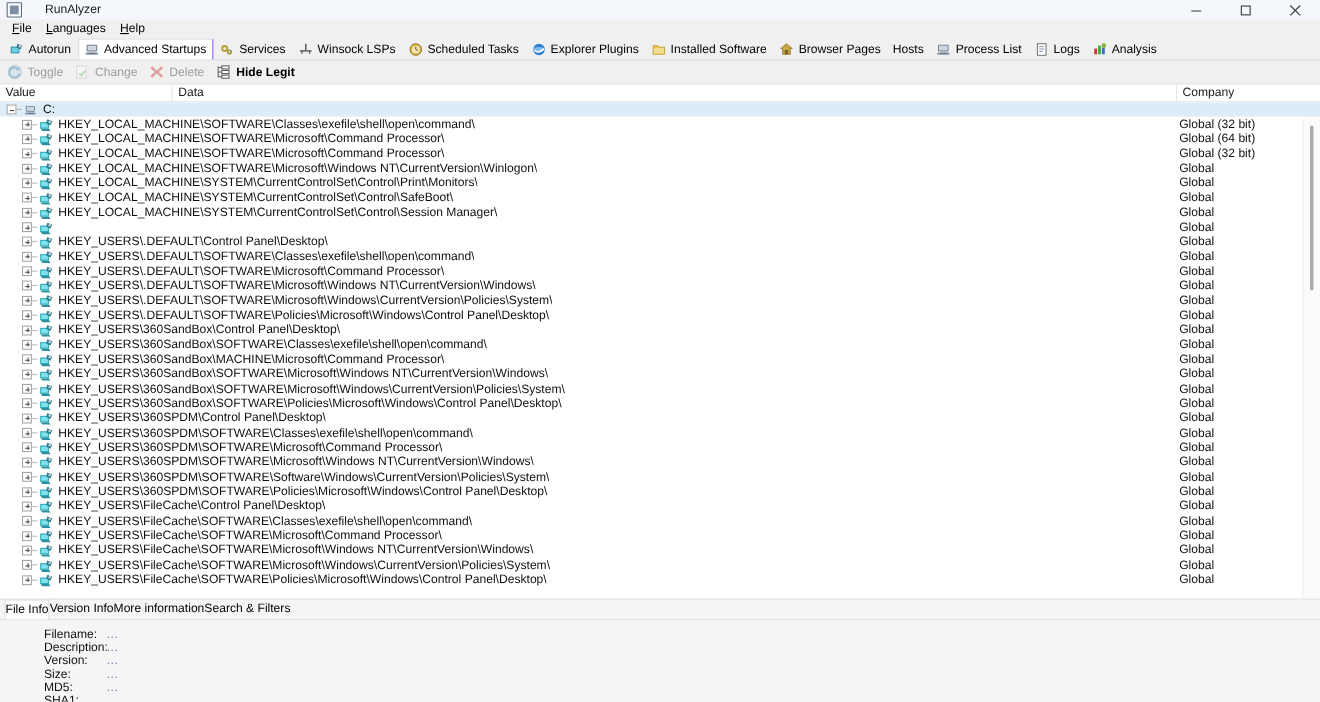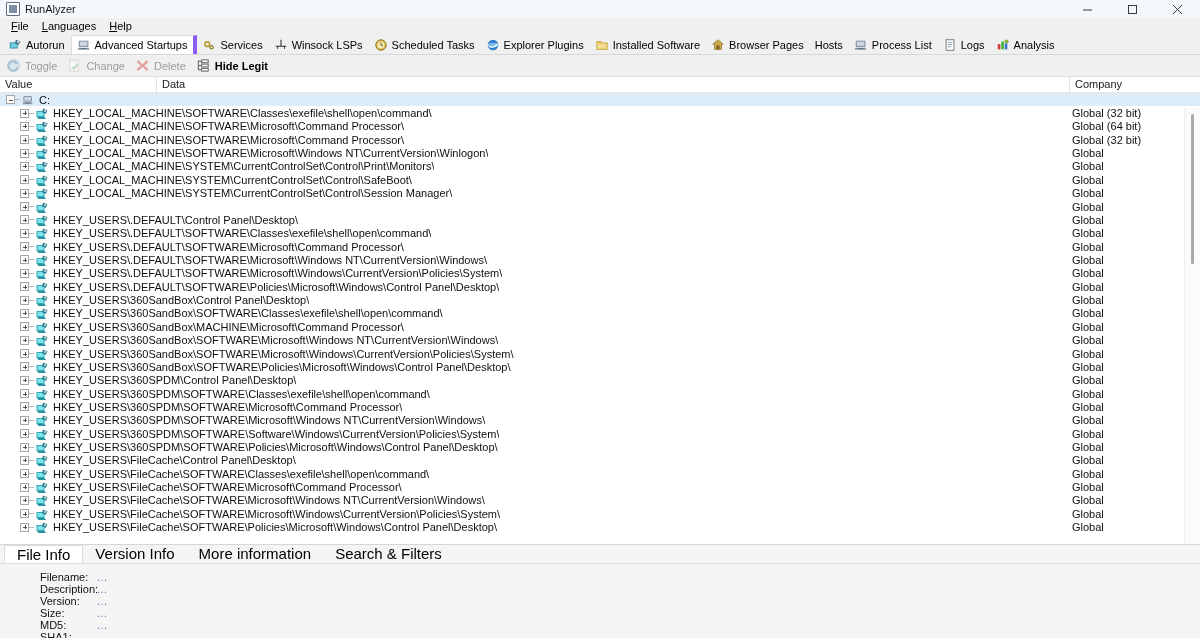--- a/index.html
+++ b/index.html
@@ -21,20 +21,21 @@
   }
 
   
   .titlebar {
     height: 18px;
     background: #f4f7fb;
     display: flex;
     align-items: center;
     flex: 0 0 18px;
     position: relative;
+    gap: 16px;
   }
   .titlebar-icon {
     width: 12px; height: 12px;
     margin-left: 6px; margin-right: 5px;
     border: 1px solid #5b6b82;
     background: #ffffff;
     border-radius: 1px;
     position: relative;
     flex: 0 0 auto;
   }
@@ -96,21 +97,21 @@
     padding: 0 6px 0 5px;
     font-size: 11px;
     color: #000;
     white-space: nowrap;
     box-sizing: border-box;
     text-align: right;
   }
   .tab.active {
     background: #ffffff;
     border-left: 1px solid #dcdcdc;
-    border-right: 4px solid #8b5cf6;
+    border-right: 1px solid #8b5cf6;
     border-top: 1px solid #dcdcdc;
     margin-top: 8px;
   }
   .tab .ticon {
     width: 14px; height: 14px;
     margin-right: 4px;
     flex: 0 0 14px;
     position: relative;
   }
   .tab .ticon svg { display:block; }
@@ -265,24 +266,24 @@
   .btabs {
     height: 18px;
     flex: 0 0 18px;
     display: flex;
     align-items: flex-end;
     padding-left: 4px;
     background: #f5f5f5;
     border-bottom: 1px solid #dcdcdc;
   }
   .btab {
-    font-size: 15px;
+    font-size: 11px;
     height: 18px;
     line-height: 17px;
-    padding: 0 12px;
+    padding: 0 0;
     box-sizing: border-box;
     color: #000;
     white-space: nowrap;
   }
   .btab.active {
     background: #ffffff;
     border-left: 1px solid #dcdcdc;
     border-right: 1px solid #dcdcdc;
     border-top: 1px solid #dcdcdc;
   }

